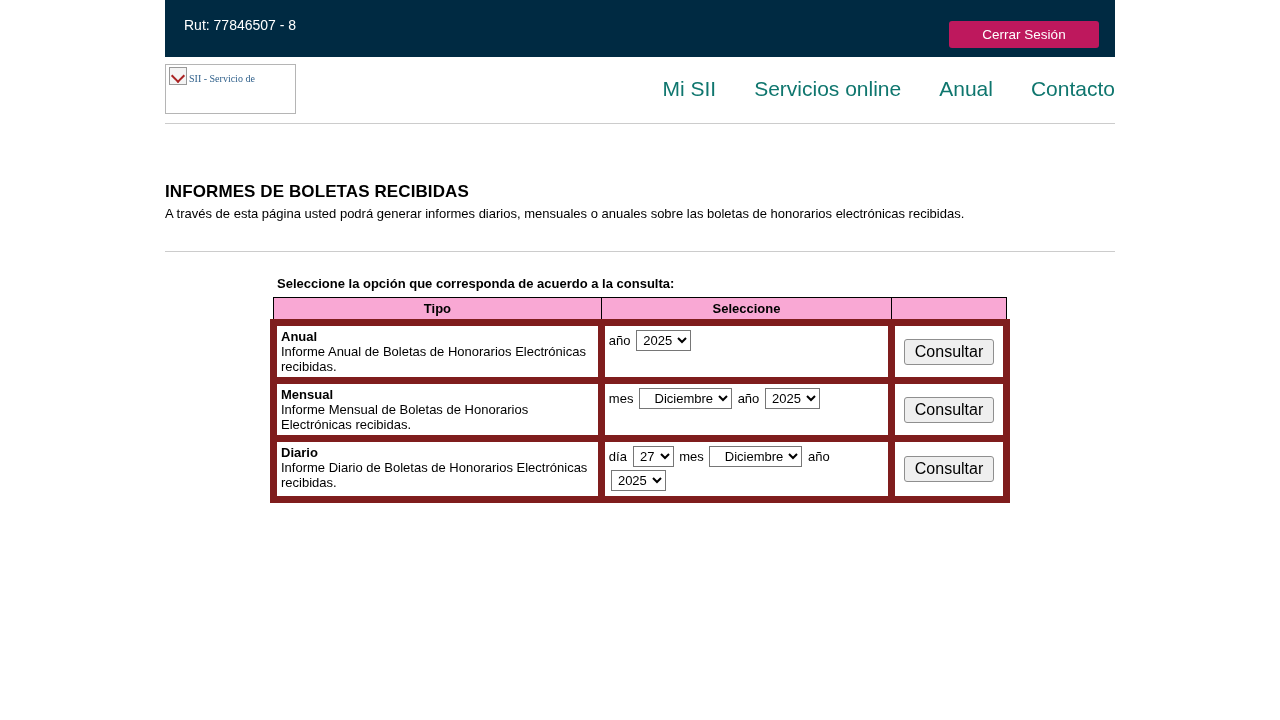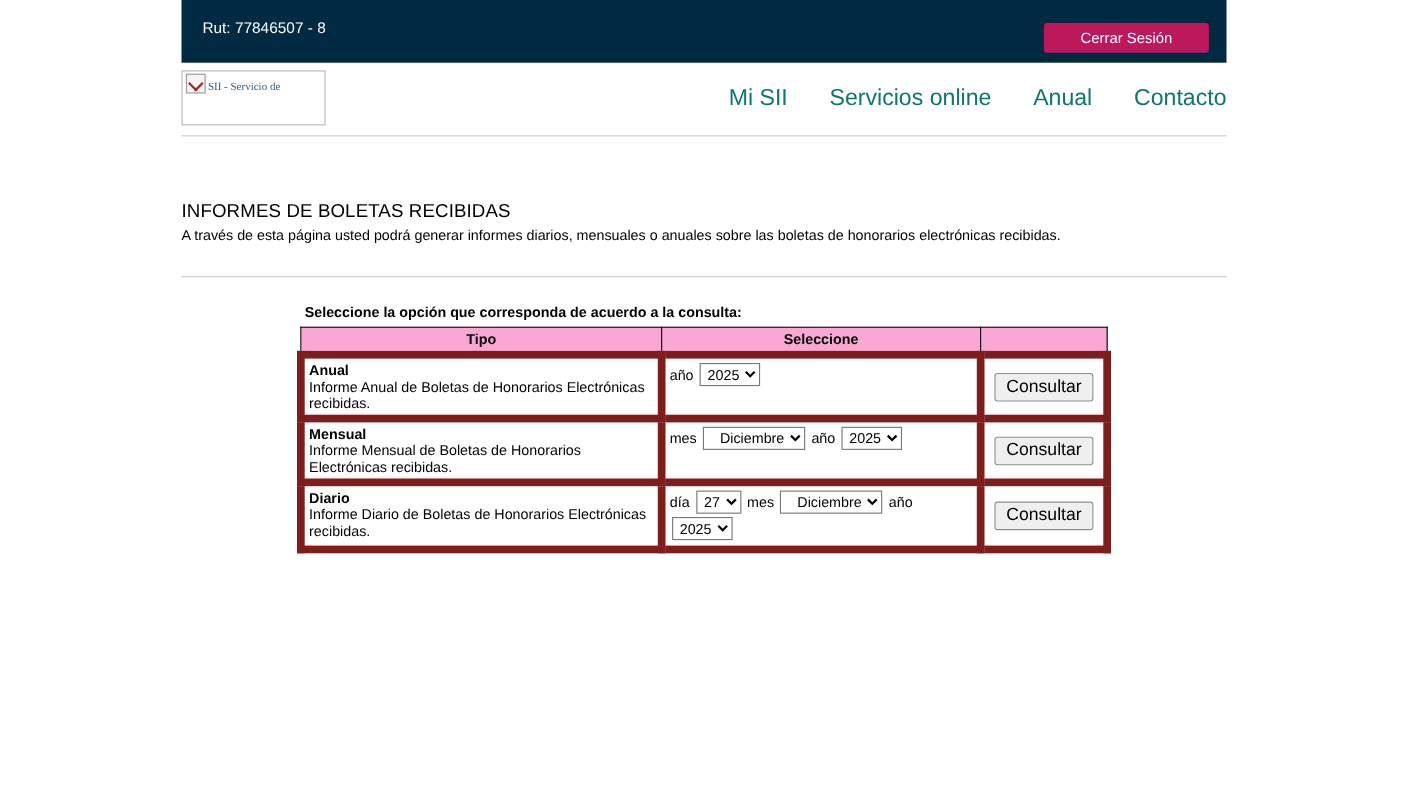--- a/index.html
+++ b/index.html
@@ -114,21 +114,21 @@
     white-space: nowrap;
   }
   
   .content {
     padding: 0;
   }
   .page-title {
     margin: 0;
     padding: 58px 0 0 0;
     font-size: 17px;
-    font-weight: normal;
+    font-weight: bold;
     letter-spacing: 0.1px;
     color: #000000;
   }
   .page-subtitle {
     margin: 4px 0 0 0;
     font-size: 13px;
     color: #000000;
   }
   .divider {
     margin-top: 30px;

